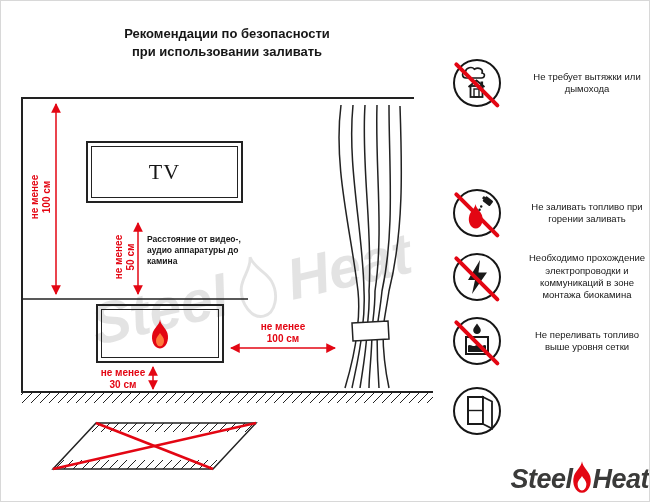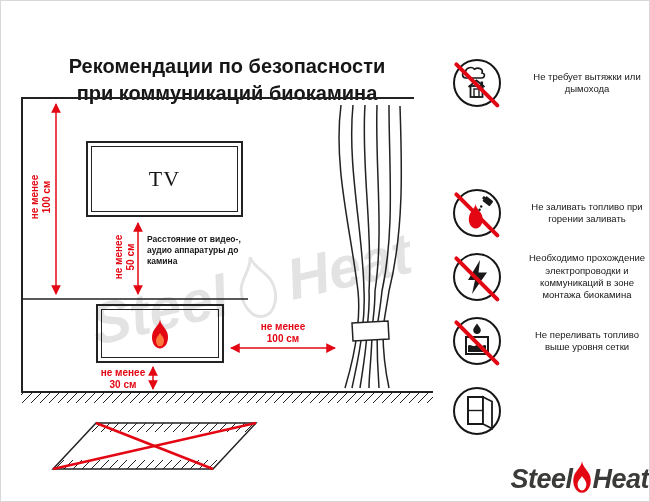--- a/index.html
+++ b/index.html
@@ -1,30 +1,30 @@
 <!DOCTYPE html>
 <html><head>
 <meta charset="utf-8">
 <style>
   * { margin:0; padding:0; box-sizing:border-box; }
   body { font-family:"Liberation Sans","DejaVu Sans",sans-serif; background:#fff; }
   .page { position:relative; width:650px; height:502px; background:#fff; overflow:hidden; border:1px solid #d8d8d8; }
   .abs { position:absolute; }
 
-  .title { left:30px; top:24px; width:392px; text-align:center; font-size:20px; font-weight:bold; color:#161616; line-height:1.35;margin-top:28px; }
+  .title { left:30px; top:24px; width:392px; text-align:center; font-size:13px; font-weight:bold; color:#161616; line-height:1.35; }
 
   .linework { left:0; top:0; z-index:2; }
   .watermark { left:0px; top:232px; width:500px; height:110px; z-index:1;
                display:flex; align-items:center; justify-content:center; gap:8px;
                transform:rotate(-13deg); opacity:0.17; color:#5f5f5f;
                font-style:italic; font-weight:bold; font-size:58px; white-space:nowrap; pointer-events:none; }
 
   .box { position:absolute; border:2px solid #222; z-index:3; display:flex; align-items:center; justify-content:center; }
   .box::before { content:""; position:absolute; inset:3px; border:1.5px solid #222; }
-  .tv-box { left:85px; top:140px; width:157px; height:76px; }
+  .tv-box { left:85px; top:140px; width:157px; height:62px; }
   .tv-label { font-family:"Liberation Serif","DejaVu Serif",serif; font-size:22px; color:#161616; letter-spacing:1px; }
   .fireplace-box { left:95px; top:303px; width:128px; height:59px; }
 
   .dim { position:absolute; color:#e30613; font-weight:bold; font-size:10px; line-height:1.2; text-align:center; z-index:4; }
   .rot { transform:rotate(-90deg); }
   .dim-wall    { left:11px;  top:184px; width:58px; }
   .dim-tv      { left:95px;  top:244px; width:58px; }
   .dim-curtain { left:255px; top:320px; width:54px; }
   .dim-floor   { left:96px;  top:366px; width:52px; }
 
@@ -93,21 +93,21 @@
       <polygon points="95,422 255,422 212,468 52,468" fill="none" stroke="#222" stroke-width="1.5"></polygon>
       <polygon points="95,422 255,422 247,431 87,431" fill="url(#hatch)"></polygon>
       <polygon points="60,459 220,459 212,468 52,468" fill="url(#hatch)"></polygon>
       <line x1="95" y1="422" x2="212" y2="468" stroke="#e30613" stroke-width="2.6"></line>
       <line x1="255" y1="422" x2="52" y2="468" stroke="#e30613" stroke-width="2.6"></line>
     </g>
   </svg>
 
   <div class="abs title">
     <div>Рекомендации по безопасности</div>
-    <div>при коммуникаций биокамина</div>
+    <div>при использовании заливать</div>
   </div>
 
   <div class="box tv-box">
     <span class="tv-label">TV</span>
   </div>
 
   <div class="box fireplace-box">
     <svg width="22" height="30" viewBox="0 0 22 30">
       <path d="M11 0.5 C11.6 6 16.8 8.8 18.4 14 C20.5 21 17 29.5 11 29.5 C5 29.5 1.5 21 3.6 14 C5.2 8.8 10.4 6 11 0.5 Z" fill="#e30613"></path>
       <path d="M11 14 C12.8 17 15 18.3 15 21.5 C15 25 13.2 27.3 11 27.3 C8.8 27.3 7 25 7 21.5 C7 18.3 9.2 17 11 14 Z" fill="#ff7a3c"></path>

